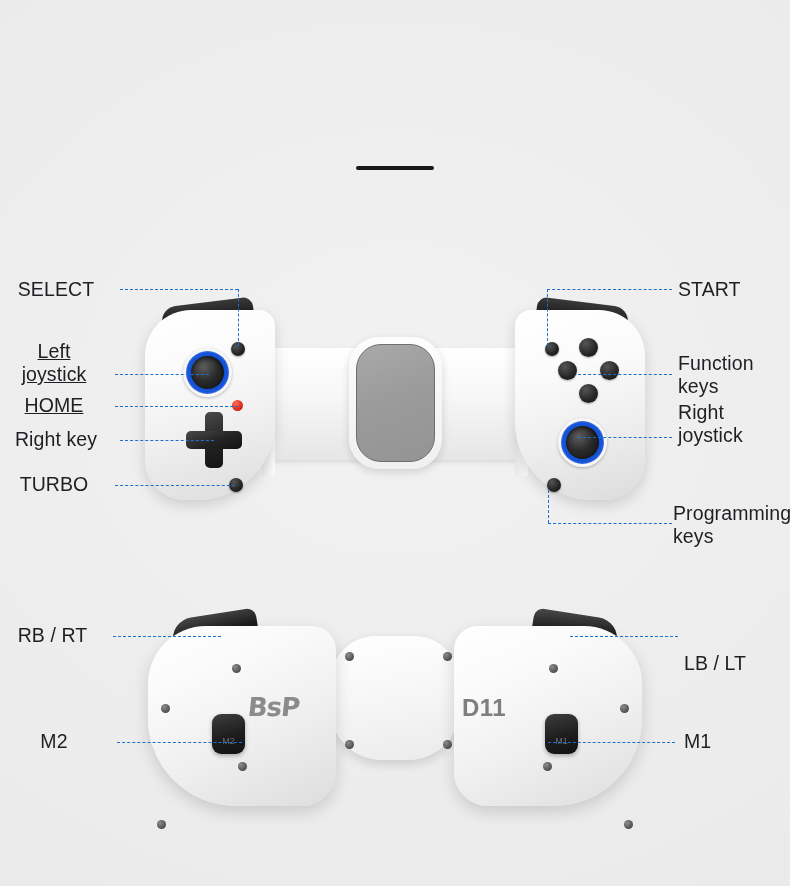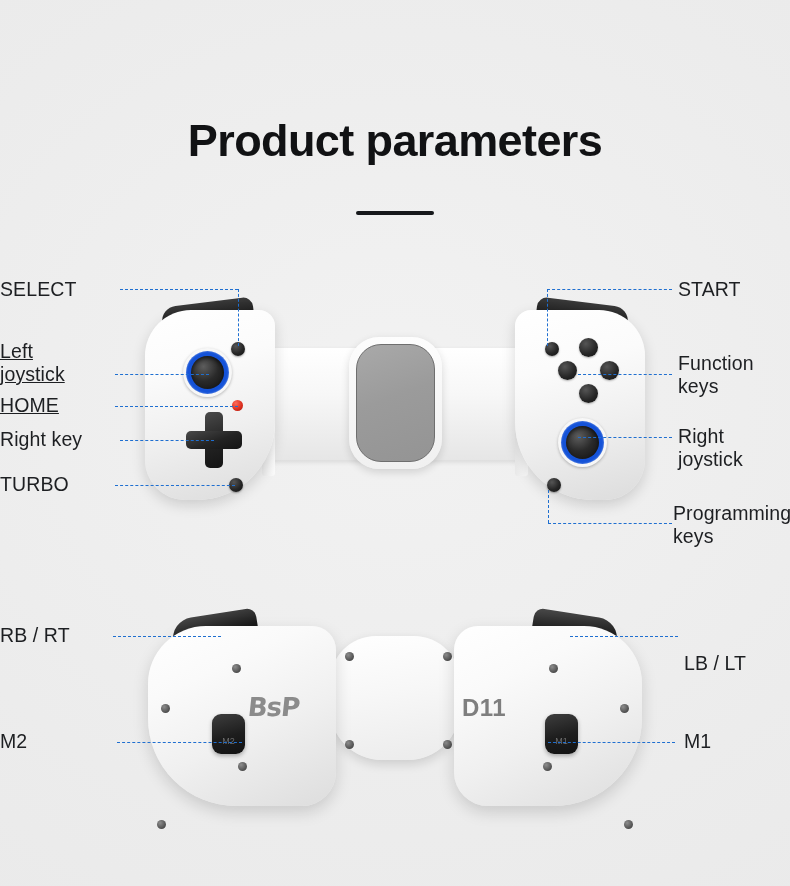--- a/index.html
+++ b/index.html
@@ -37,21 +37,21 @@
 
   
   .lbl {
     position: absolute;
     font-size: 19.5px;
     color: #1d1f22;
     line-height: 23px;
     white-space: pre-line;
     letter-spacing: 0.1px;
   }
-  .lbl.r { text-align: left; }
+  .lbl.r { text-align: center; }
   .lbl.l { text-align: left; }
 
   
   .lead-h {
     position: absolute;
     height: 0;
     border-top: 1.6px dashed #1f6fd0;
   }
   .lead-v {
     position: absolute;
@@ -221,21 +221,20 @@
     font-size: 24px; font-weight: bold; color: #7e7e7e;
     letter-spacing: 0.5px;
   }
 </style>
 </head>
 <body>
 
 <div class="page">
 
   <div class="title-block">
-    <div class="title">Product parameters</div>
     <div class="title-rule"></div>
   </div>
 
   <div class="unit-top">
 
     <div class="bridge"></div>
     <div class="rail rail-l"></div>
     <div class="rail rail-r"></div>
 
     <div class="clamp-outer">
@@ -286,21 +285,21 @@
   <div class="lbl r" style="left:0;   top:278px; width:112px;">SELECT</div>
   <div class="lbl r" style="left:0;   top:340px; width:108px;text-decoration:underline;">Left
 joystick</div>
   <div class="lbl r" style="left:0;   top:394px; width:108px;text-decoration:underline;">HOME</div>
   <div class="lbl r" style="left:0;   top:428px; width:112px;">Right key</div>
   <div class="lbl r" style="left:0;   top:473px; width:108px;">TURBO</div>
 
   <div class="lbl l" style="left:678px; top:278px; width:112px;">START</div>
   <div class="lbl l" style="left:678px; top:352px; width:112px;">Function
 keys</div>
-  <div class="lbl l" style="left:678px; top:425px; width:112px;">Right
+  <div class="lbl l" style="left:678px; top:401px; width:112px;">Right
 joystick</div>
   <div class="lbl l" style="left:673px; top:502px; width:117px;">Programming
 keys</div>
 
   <div class="unit-bot">
 
     <div class="back-bridge"></div>
     <div class="back-plate"></div>
 
     <div class="screw" style="left:345px; top:40px;"></div>

